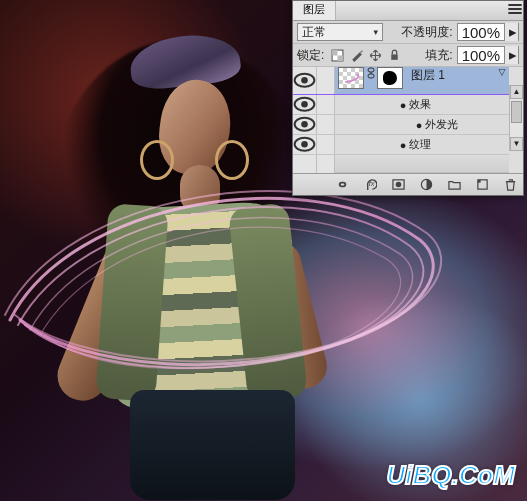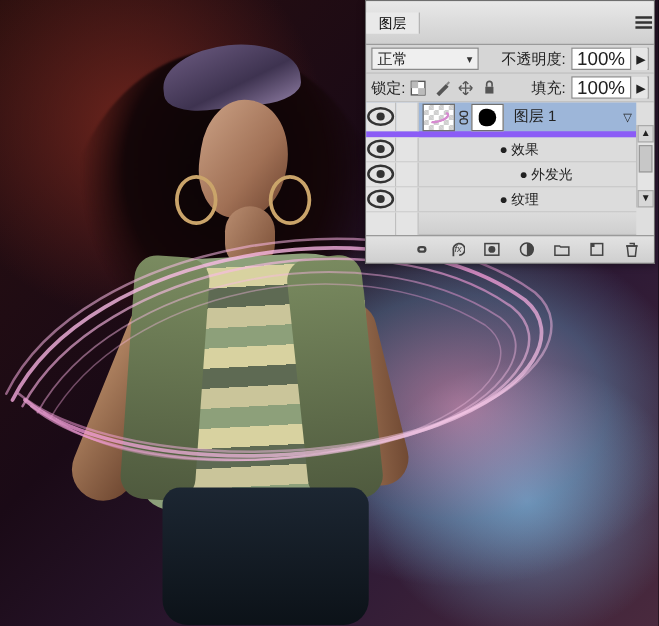--- a/index.html
+++ b/index.html
@@ -93,21 +93,21 @@
   }
 
   
   .panel {
     position:absolute; top:0; left:292px; width:232px;
     background:#d6d6d6; border:1px solid #6e6e6e;
     font-size:12px; color:#222;
     box-shadow:0 2px 6px rgba(0,0,0,.4);
   }
   .panel-tabs {
-    display:flex; align-items:center; height:35px;
+    display:flex; height:20px;
     background:linear-gradient(#e8e8e8,#cfcfcf); border-bottom:1px solid #9a9a9a;
   }
   .tab {
     padding:1px 10px; font-size:11px; color:#555; border-right:1px solid #b5b5b5;
     background:#d8d8d8;
   }
   .tab.active { background:#e9e9e9; color:#000; }
   .flyout { margin-left:auto; width:16px; text-align:center; color:#333; cursor:pointer;}
   .row {
     display:flex; align-items:center; gap:4px; padding:2px 4px;
@@ -123,30 +123,30 @@
   .sp { flex:1; }
   .pct {
     display:flex; align-items:center; height:18px;
     border:1px solid #8a8a8a; background:#fff; font-size:15px;
   }
   .pct span { padding:0 4px; }
   .pct .arrow { width:14px; text-align:center; border-left:1px solid #8a8a8a; background:#e6e6e6; }
 
   .lock-row .icons { display:flex; gap:3px; align-items:center; }
   .ic {
-    width:16px; height:16px; display:flex; align-items:center; justify-content:flex-start;
+    width:16px; height:16px; display:flex; align-items:center; justify-content:flex-end;
     font-size:11px; color:#333;
   }
   .ic svg { width:13px; height:13px; }
 
   
   .layers { background:#dedede; }
   .layer {
-    display:flex; align-items:center; height:28px;
-    border-bottom:5px solid #8b5cf6; background:#dcdcdc;
+    display:flex; align-items:flex-start; height:28px;
+    border-bottom:1px solid #8b5cf6; background:#dcdcdc;
   }
   .layer.selected { background:#9db6d9; }
   .sublayer {
     display:flex; align-items:center; height:20px; padding-left:0;
     border-bottom:1px solid #c5c5c5; background:#dcdcdc; font-size:11px;
   }
   .vis {
     width:24px; height:100%; display:flex; align-items:center; justify-content:center;
     border-right:1px solid #bfbfbf; background:#e4e4e4;
   }
@@ -237,20 +237,21 @@
     </defs>
     <g fill="none" stroke="url(#g1)" stroke-linecap="round" opacity=".9">
       <path d="M20,150 C80,30 320,-10 430,70 C460,95 440,140 360,170 C250,210 90,200 30,150" stroke-width="3"></path>
       <path d="M28,155 C90,40 315,0 420,76 C450,100 430,142 355,172 C248,212 95,205 35,155" stroke-width="2" opacity=".8"></path>
       <path d="M15,145 C75,22 325,-18 438,64 C468,90 448,136 365,167 C252,208 85,195 25,145" stroke-width="2" opacity=".7"></path>
       <path d="M40,160 C100,52 300,12 410,84 C438,105 420,145 348,174 C245,210 100,206 45,160" stroke-width="1.5" opacity=".6"></path>
       <path d="M50,165 C110,62 290,24 398,90 C425,110 410,146 340,175 C240,208 108,208 55,165" stroke-width="1.2" opacity=".5"></path>
     </g>
   </svg>
 
+  <div class="wm-right"><span>UiBQ.CoM</span></div>
 </div>
 
 <div class="panel">
 
   <div class="panel-tabs">
     <div class="tab active">图层</div>
     <div class="flyout">
       <svg viewBox="0 0 12 12">
           <path d="M1 3h10M1 6h10M1 9h10" stroke="#333" stroke-width="1.5"></path>
         </svg>

